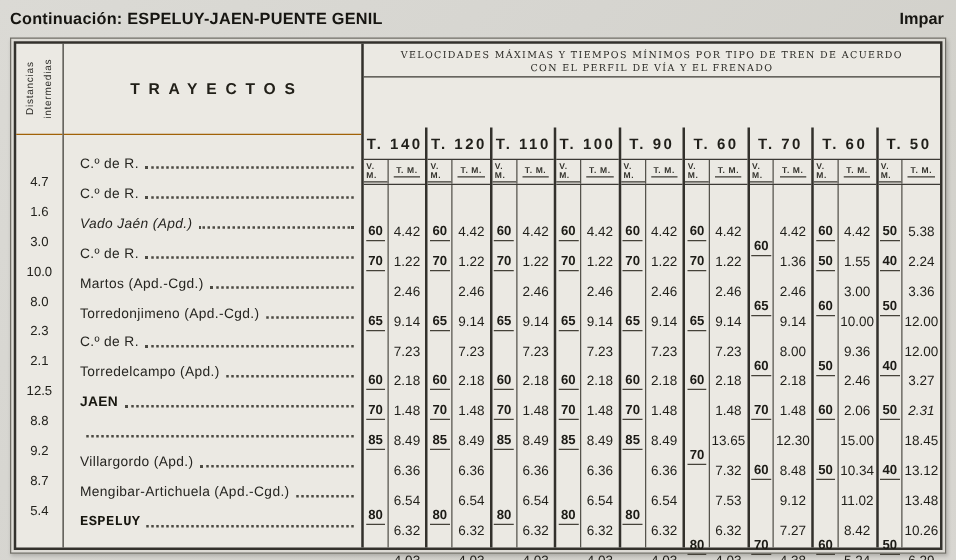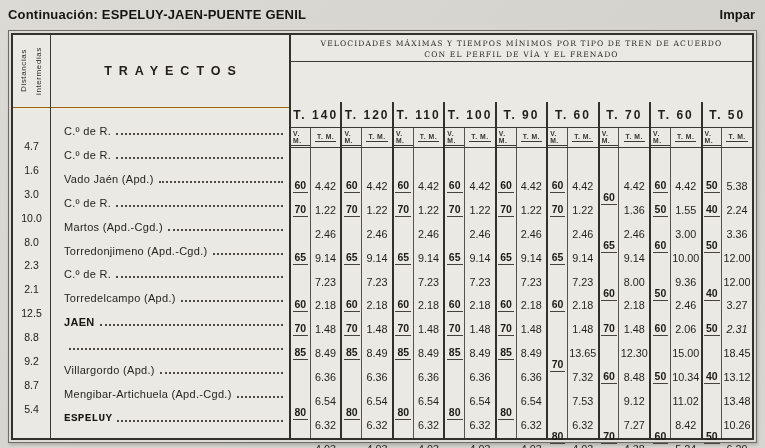--- a/index.html
+++ b/index.html
@@ -112,21 +112,21 @@
         </div>
         <div class="body-tray" id="body-tray">
             <div class="station" style="top: 13px;">
               <div class="sname">C.º de R.</div>
               <div class="leader"></div>
             </div>
             <div class="station" style="top: 36.9px;">
               <div class="sname">C.º de R.</div>
               <div class="leader"></div>
             </div>
-            <div class="station" style="top: 60.8px;">
+            <div class="station" style="top: 60.8px; font-style: italic;">
               <div class="sname">Vado Jaén (Apd.)</div>
               <div class="leader"></div>
             </div>
             <div class="station" style="top: 84.7px;">
               <div class="sname">C.º de R.</div>
               <div class="leader"></div>
             </div>
             <div class="station" style="top: 108.6px;">
               <div class="sname">Martos (Apd.-Cgd.)</div>
               <div class="leader"></div>

